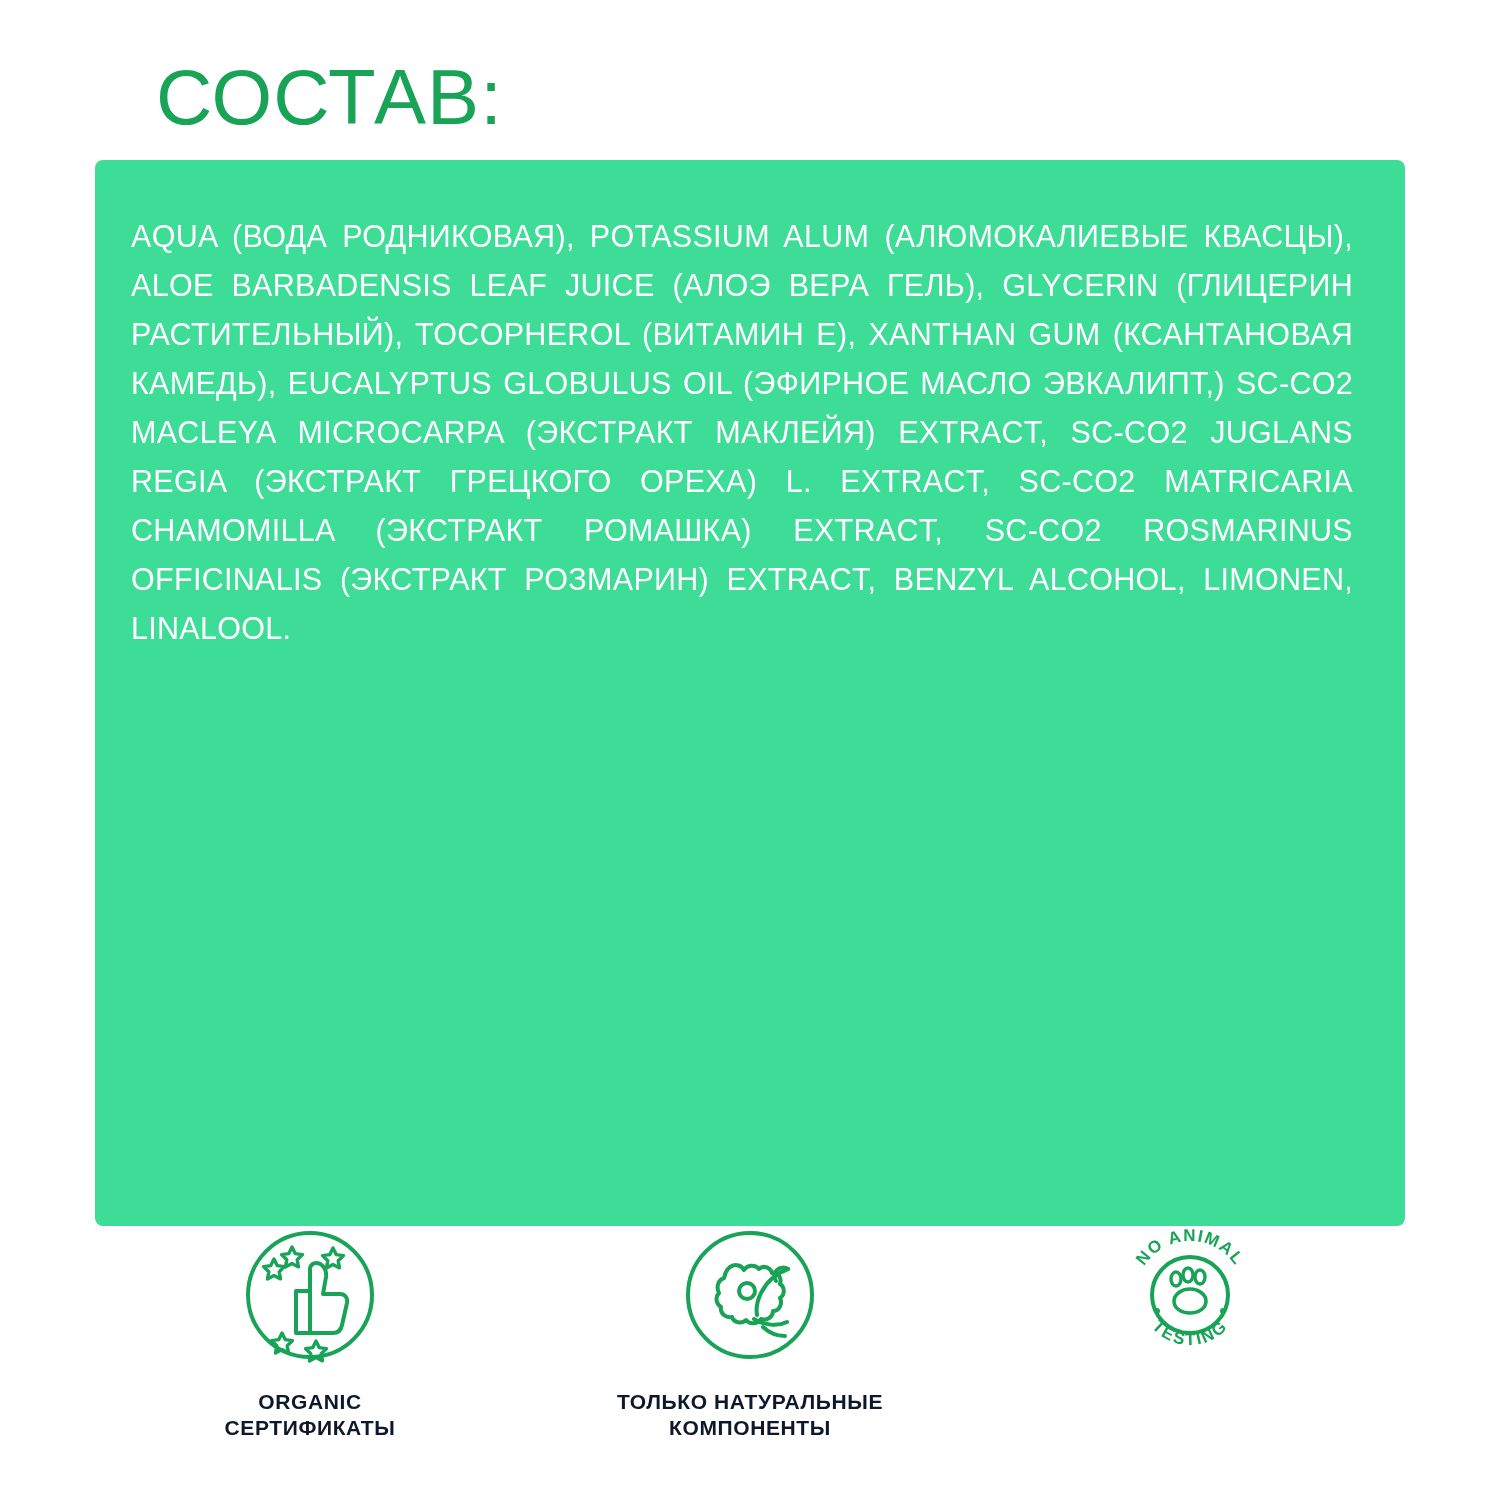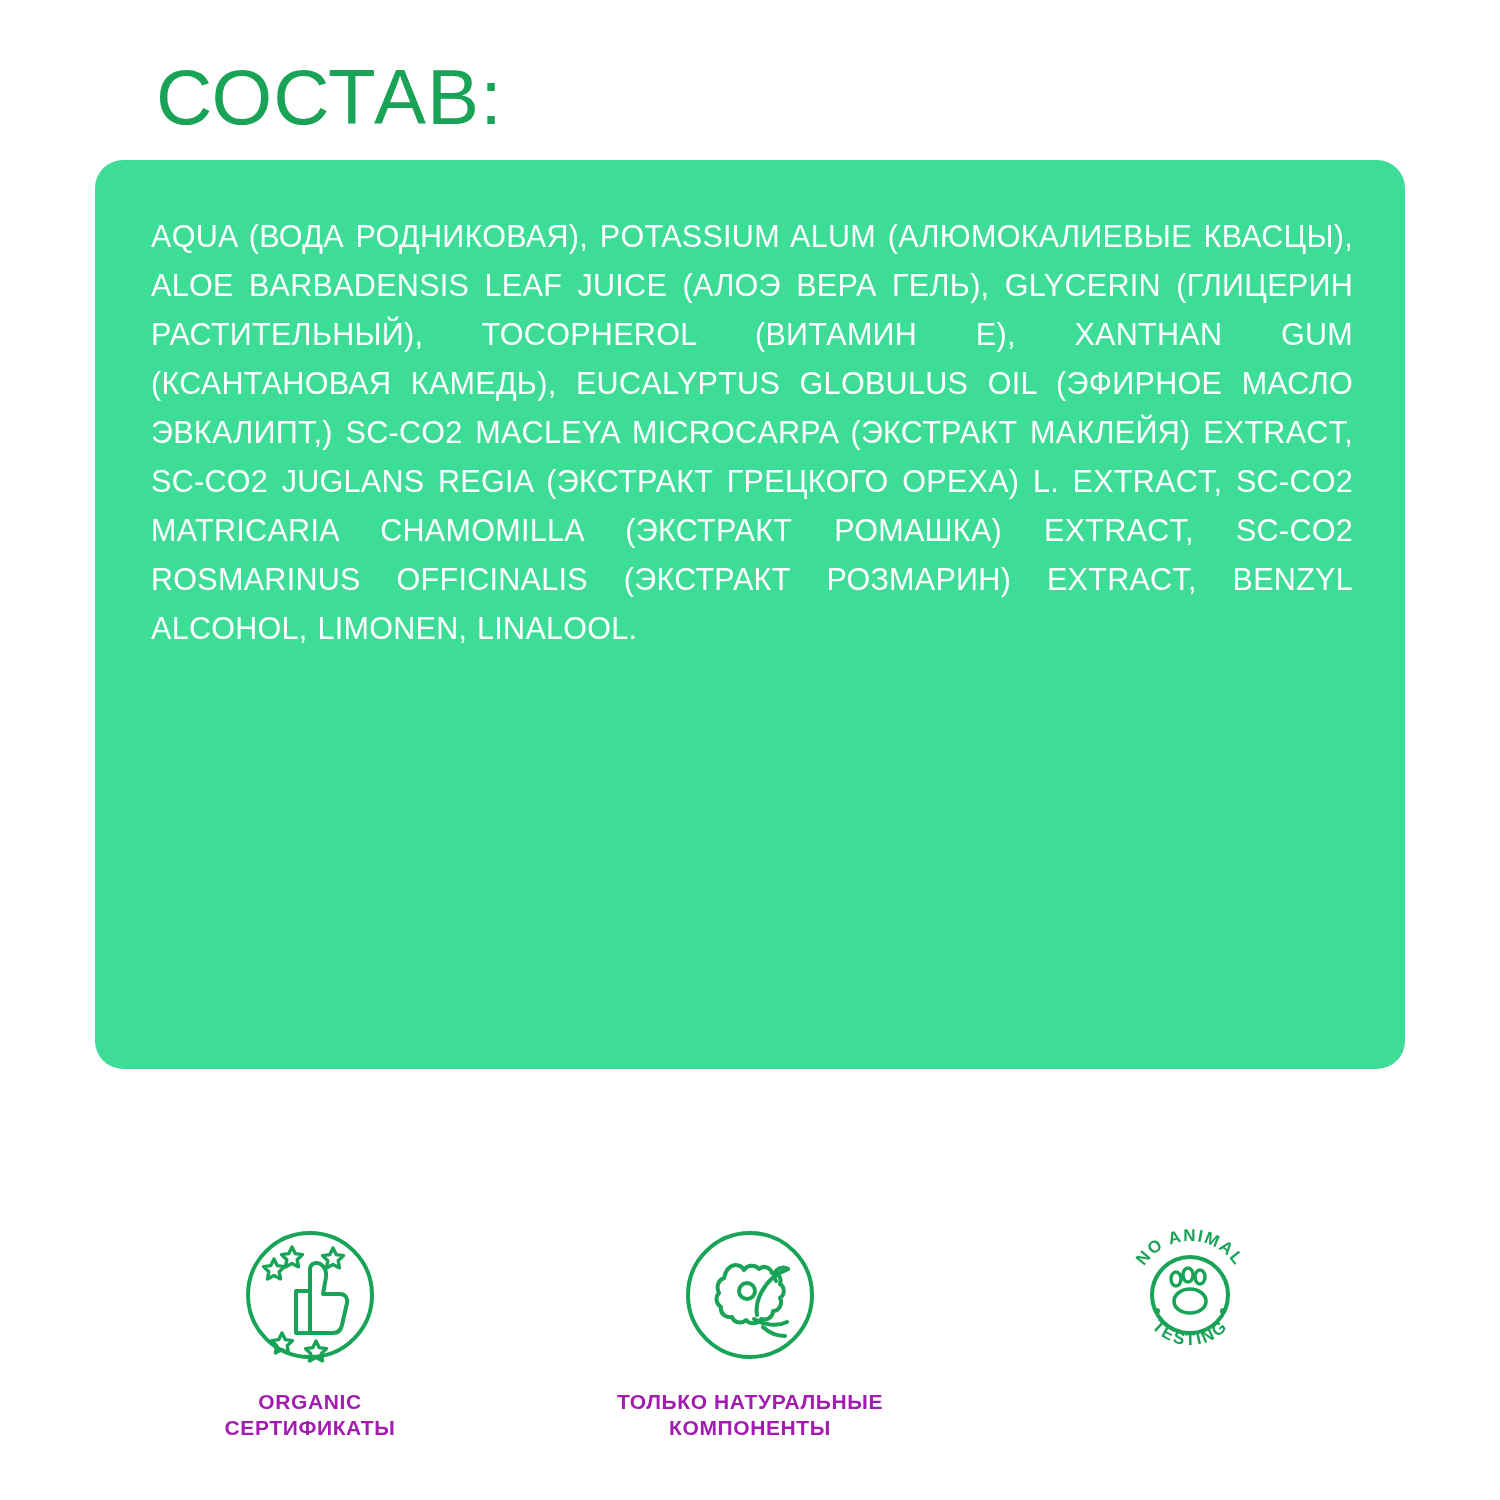--- a/index.html
+++ b/index.html
@@ -30,25 +30,25 @@
     color: #18a357;
     line-height: 1;
     margin: 16px;
     white-space: nowrap;
   }
   .ingredients-card {
     position: absolute;
     left: 95px;
     top: 160px;
     width: 1310px;
-    height: 909px;
+    height: 1066px;
     background: #3ddc97;
-    border-radius: 28px;
+    border-radius: 8px;
     box-sizing: border-box;
-    padding: 52px 52px 0 56px;
+    padding: 52px 52px 0 36px;
   }
   .ingredients-text {
     color: #ffffff;
     font-size: 30.5px;
     line-height: 49px;
     text-align: justify;
     text-align-last: left;
     letter-spacing: 0.3px;
     text-transform: uppercase;
     margin: 0;
@@ -72,21 +72,21 @@
     align-items: center;
   }
   .badge-icon {
     height: 160px;
     display: flex;
     align-items: center;
     justify-content: center;
   }
   .badge-label {
     margin-top: 14px;
-    color: #a21caf;
+    color: #0f172a;
     font-size: 21px;
     font-weight: bold;
     line-height: 26px;
     letter-spacing: 0.6px;
     text-align: center;
     text-transform: uppercase;
     white-space: pre-line;
   }
 </style>
 </head>

